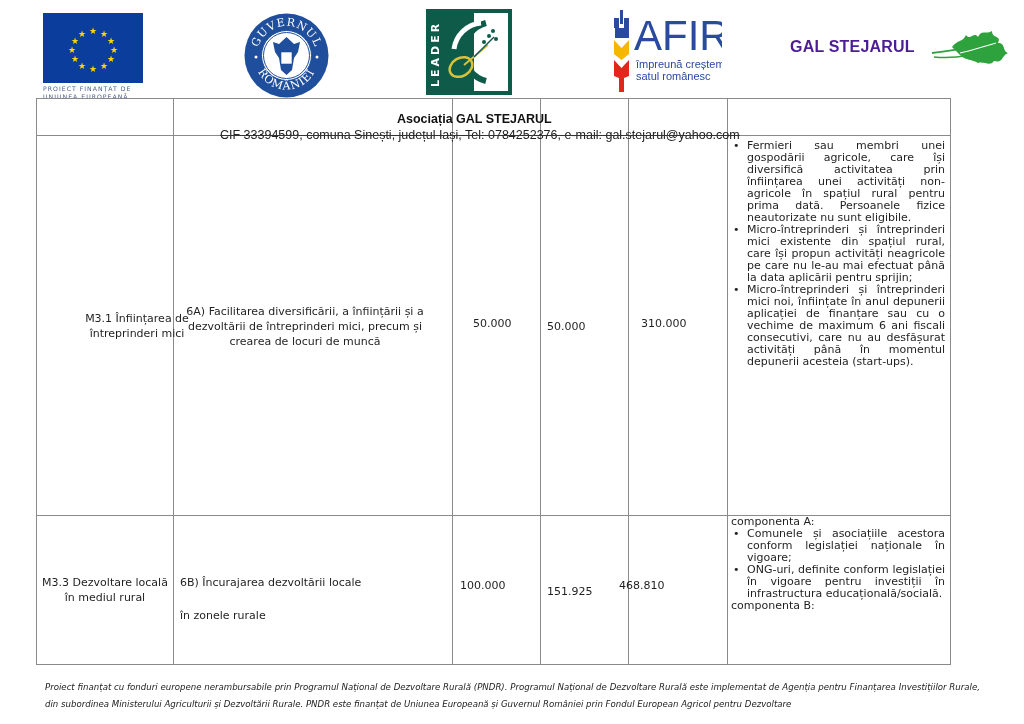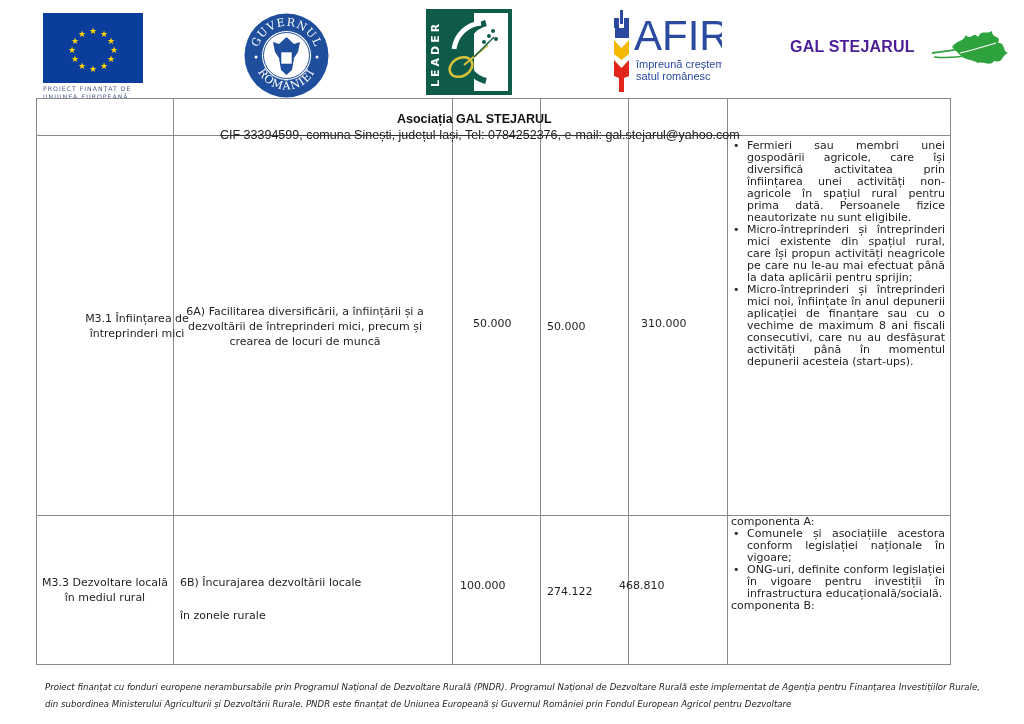--- a/index.html
+++ b/index.html
@@ -153,29 +153,29 @@
 <div class="cell measure" style="left:38px; top:311px;padding-left:32px;">M3.1 Înființarea de întreprinderi mici</div>
 <div class="cell objective" style="left:180px; top:304px;text-align:center;">6A) Facilitarea diversificării, a înființării și a dezvoltării de întreprinderi mici, precum și crearea de locuri de muncă</div>
 <div class="cell num" style="left:473px; top:316px;">50.000</div>
 <div class="cell num" style="left:547px; top:319px;">50.000</div>
 <div class="cell num" style="left:641px; top:316px;">310.000</div>
 
 <div class="bullets" style="top:140px;">
   <ul>
     <li>Fermieri sau membri unei gospodării agricole, care își diversifică activitatea prin înființarea unei activități non-agricole în spațiul rural pentru prima dată. Persoanele fizice neautorizate nu sunt eligibile.</li>
     <li>Micro-întreprinderi și întreprinderi mici existente din spațiul rural, care își propun activități neagricole pe care nu le-au mai efectuat până la data aplicării pentru sprijin;</li>
-    <li>Micro-întreprinderi și întreprinderi mici noi, înființate în anul depunerii aplicației de finanțare sau cu o vechime de maximum 8 ani fiscali consecutivi, care nu au desfășurat activități până în momentul depunerii acesteia (start-ups).</li>
+    <li>Micro-întreprinderi și întreprinderi mici noi, înființate în anul depunerii aplicației de finanțare sau cu o vechime de maximum 6 ani fiscali consecutivi, care nu au desfășurat activități până în momentul depunerii acesteia (start-ups).</li>
   </ul>
 </div>
 
 <div class="cell measure" style="left:38px; top:575px;">M3.3 Dezvoltare locală în mediul rural</div>
 <div class="cell objective" style="left:180px; top:575px;">6B) Încurajarea dezvoltării locale</div>
 <div class="cell objective" style="left:180px; top:608px;">în zonele rurale</div>
 <div class="cell num" style="left:460px; top:578px;">100.000</div>
-<div class="cell num" style="left:547px; top:584px;">274.122</div>
+<div class="cell num" style="left:547px; top:584px;">151.925</div>
 <div class="cell num" style="left:619px; top:578px;">468.810</div>
 
 <div class="bullets" style="left:731px; width:214px; top:516px;">
   <div class="lbl">componenta A:</div>
   <ul style="margin-left:2px;">
     <li>Comunele și asociațiile acestora conform legislației naționale în vigoare;</li>
     <li>ONG-uri, definite conform legislației în vigoare pentru investiții în infrastructura educațională/socială.</li>
   </ul>
   <div class="lbl">componenta B:</div>
 </div>

